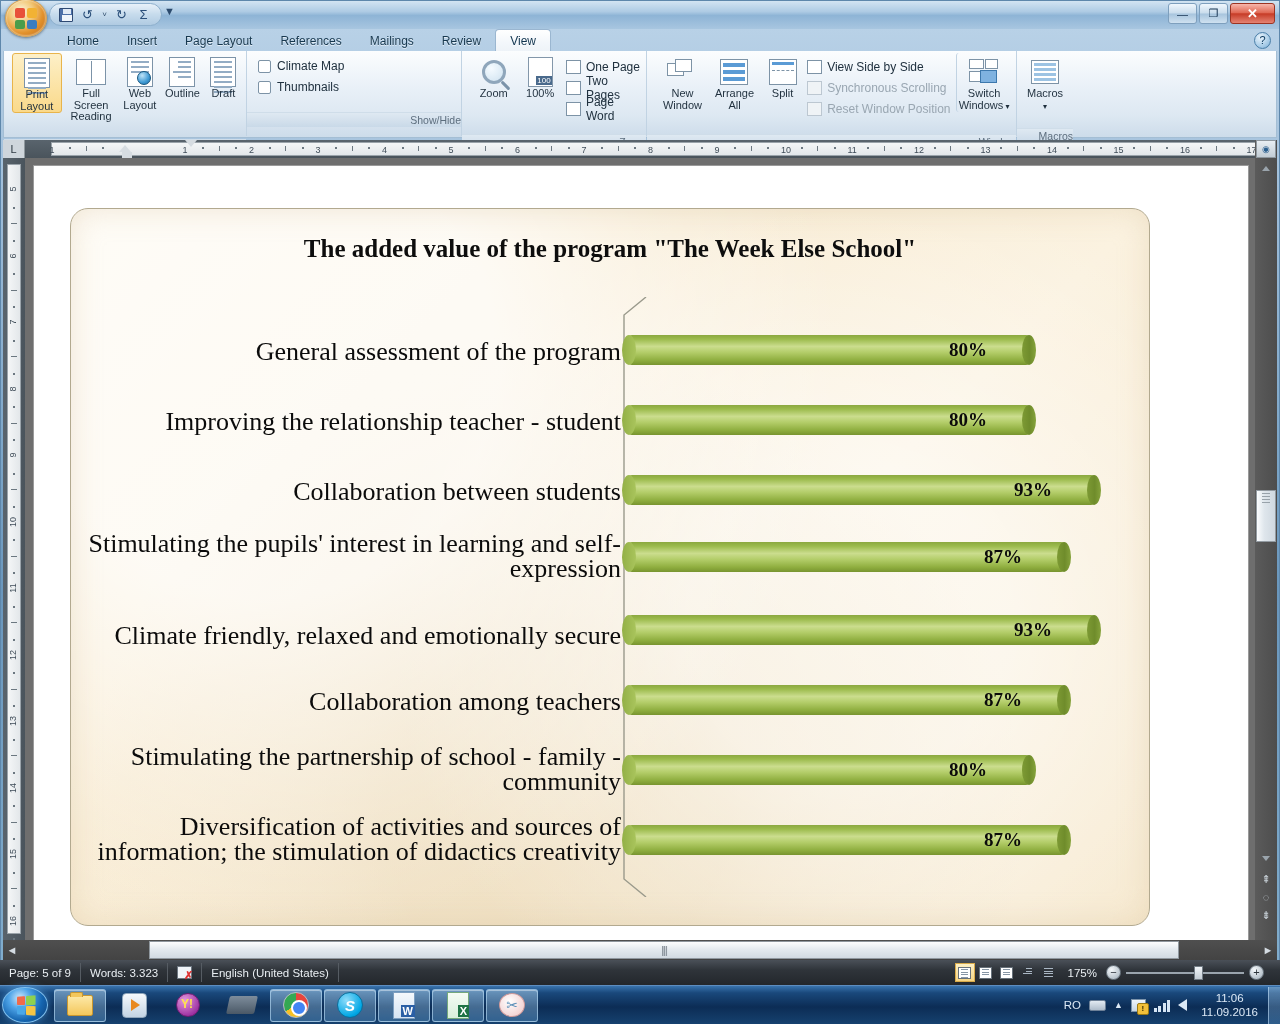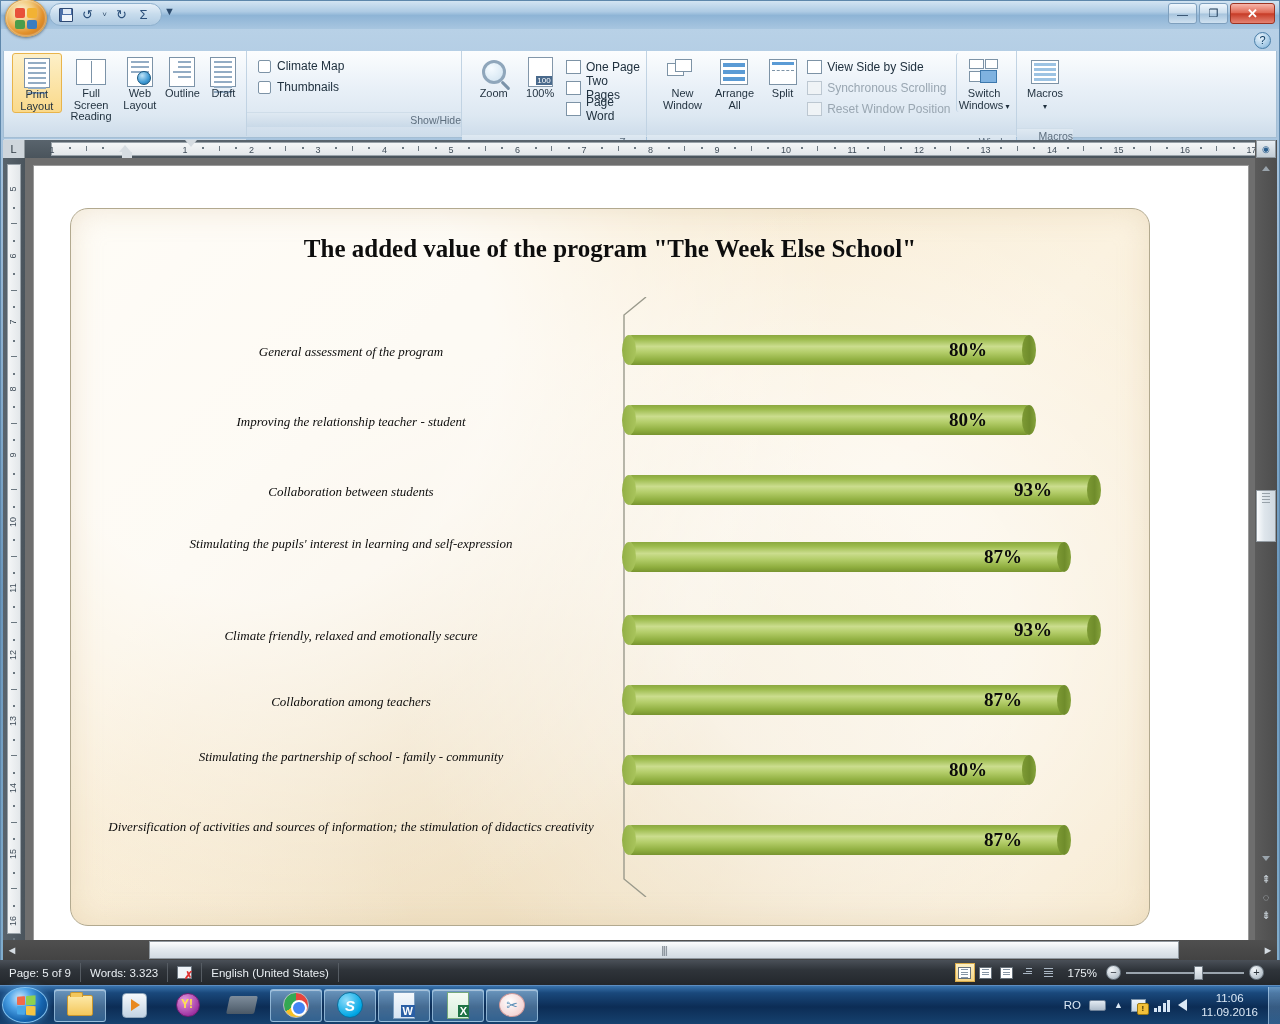--- a/index.html
+++ b/index.html
@@ -202,22 +202,22 @@
   }
   .chart-title{
     position:absolute; left:0; right:0; top:26px; text-align:center;
     font-family:"Liberation Serif", serif; font-weight:bold; font-size:25px; color:#0d0d0d;
   }
   .plot{ position:absolute; left:0; top:78px; right:0; bottom:20px; }
 
   
   .axis-line{ position:absolute; left:551px; top:10px; width:26px; height:600px; pointer-events:none;}
   .cat-label{
-    position:absolute; left:10px; width:540px; text-align:center;
-    font-family:"Liberation Serif", serif; font-size:13px; color:#0b0b0b; line-height:25px;font-style:italic;
+    position:absolute; left:10px; width:540px; text-align:right;
+    font-family:"Liberation Serif", serif; font-size:26px; color:#0b0b0b; line-height:25px;
   }
   .bar{
     position:absolute; left:558px; height:30px; border-radius:3px;
     background:linear-gradient(180deg,#8ba83f 0%,#9cbb4d 14%,#cbdd8e 38%,#b3cd69 58%,#8fae3f 84%,#78942f 100%);
   }
   .bar .cap{
     position:absolute; right:-7px; top:0; width:14px; height:30px; border-radius:50%;
     background:linear-gradient(90deg,#7d9a34 0%,#6f8c2b 55%,#86a33c 100%);
   }
   .bar .capL{
@@ -371,20 +371,29 @@
       <div class="qi">
           <span class="floppy"></span>
         </div>
       <div class="qi">↺</div>
       <div class="caret">˅</div>
       <div class="qi">↻</div>
       <div class="qi">Σ</div>
     </div>
     <div class="qat-more">▼</div>
 
+    <div class="tabsrow">
+      <div class="tab">Home</div>
+      <div class="tab">Insert</div>
+      <div class="tab">Page Layout</div>
+      <div class="tab">References</div>
+      <div class="tab">Mailings</div>
+      <div class="tab">Review</div>
+      <div class="tab active">View</div>
+    </div>
     <div class="help-q">?</div>
 
     <div class="ribbon">
 
       <div class="group" style="width:243px">
         <div class="gc" style="padding-left:3px">
           <div class="bigbtn sel">
             <div class="ic">
               <span class="docicon">
                   <i></i>

